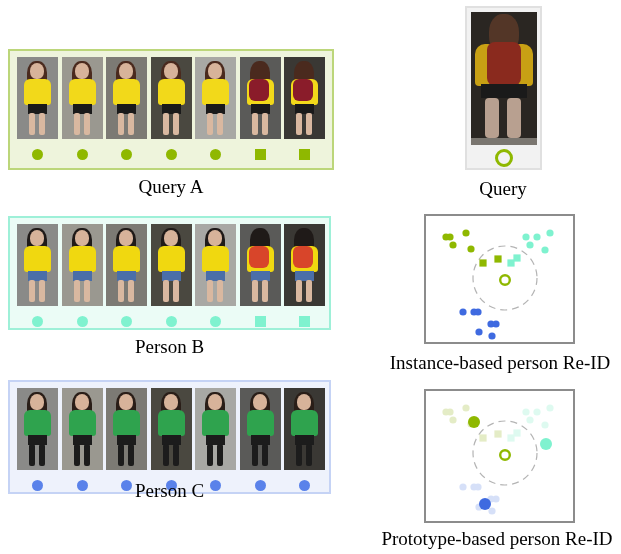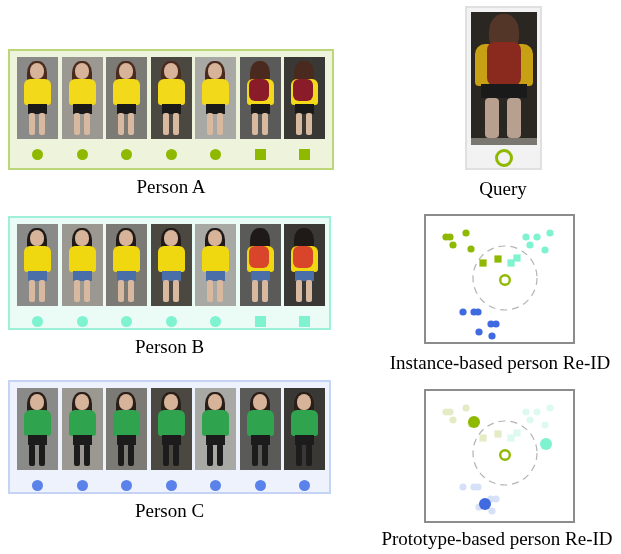--- a/index.html
+++ b/index.html
@@ -90,21 +90,21 @@
       <div class="bg" style="background:#3a3834"></div>
       <div class="hair" style="background:#4a2a1e"></div>
       <div class="torso" style="background:#f2d91a"></div>
       <div class="bag" style="background:#8a1c2a"></div>
       <div class="lower" style="background:#1a1a1a"></div>
       <div class="legl" style="background:#d9b8a0"></div>
       <div class="legr" style="background:#d9b8a0"></div>
     </div>
     <div class="marker" style="background: rgb(143, 184, 0); left: 289px; top: 98px;"></div>
   </div>
-<div class="caption" style="left:8px;top:176px;width:326px;">Person A</div>
+<div class="caption" style="left:8px;top:176px;width:326px;">Query A</div>
 
 <div class="gallery" id="gal-1" style="left: 8px; top: 216px; width: 323px; height: 114px; border-color: rgb(158, 240, 216); background: rgb(235, 252, 246);">
     <div class="thumb" style="left: 7px; top: 6px;">
       <div class="bg" style="background:#8a8a88"></div>
       <div class="hair" style="background:#1f1a18"></div>
       <div class="head" style="background:#d7b39a"></div>
       <div class="torso" style="background:#f0d810"></div>
       <div class="lower" style="background:#4a6ea8"></div>
       <div class="legl" style="background:#d9b8a0"></div>
       <div class="legr" style="background:#d9b8a0"></div>
@@ -238,21 +238,21 @@
       <div class="bg" style="background:#3a3834"></div>
       <div class="hair" style="background:#2a1e18"></div>
       <div class="head" style="background:#d7b39a"></div>
       <div class="torso" style="background:#2fa34e"></div>
       <div class="lower" style="background:#1c1c1c"></div>
       <div class="legl" style="background:#1c1c1c"></div>
       <div class="legr" style="background:#1c1c1c"></div>
     </div>
     <div class="marker circle" style="background: rgb(90, 130, 234); left: 289px; top: 98px;"></div>
   </div>
-<div class="caption" style="left:8px;top:500px;width:323px;">Person C</div>
+<div class="caption" style="left:8px;top:480px;width:323px;">Person C</div>
 
 <div class="abs" id="query-card" style="left:465px;top:6px;width:77px;height:164px;box-sizing:border-box;border:2px solid #e0e0e0;background:#f2f2f2;">
   <div class="abs" id="query-img" style="left:4px;top:4px;width:66px;height:133px;overflow:hidden;background:#2a2622;">
       <div style="position:absolute;left:18px;top:2px;width:30px;height:40px;border-radius:45%;background:#5a3a28;opacity:.85"></div>
       <div style="position:absolute;left:4px;top:32px;width:58px;height:42px;border-radius:10px 10px 4px 4px;background:#c8a014"></div>
       <div style="position:absolute;left:16px;top:30px;width:34px;height:44px;border-radius:8px;background:#8a2a1e"></div>
       <div style="position:absolute;left:10px;top:72px;width:46px;height:14px;background:#1a1a1a"></div>
       <div style="position:absolute;left:14px;top:86px;width:14px;height:40px;border-radius:4px;background:#b8a090"></div>
       <div style="position:absolute;left:36px;top:86px;width:14px;height:40px;border-radius:4px;background:#b8a090"></div>
       <div style="position:absolute;left:0;top:126px;width:66px;height:7px;background:#7a7670"></div>

